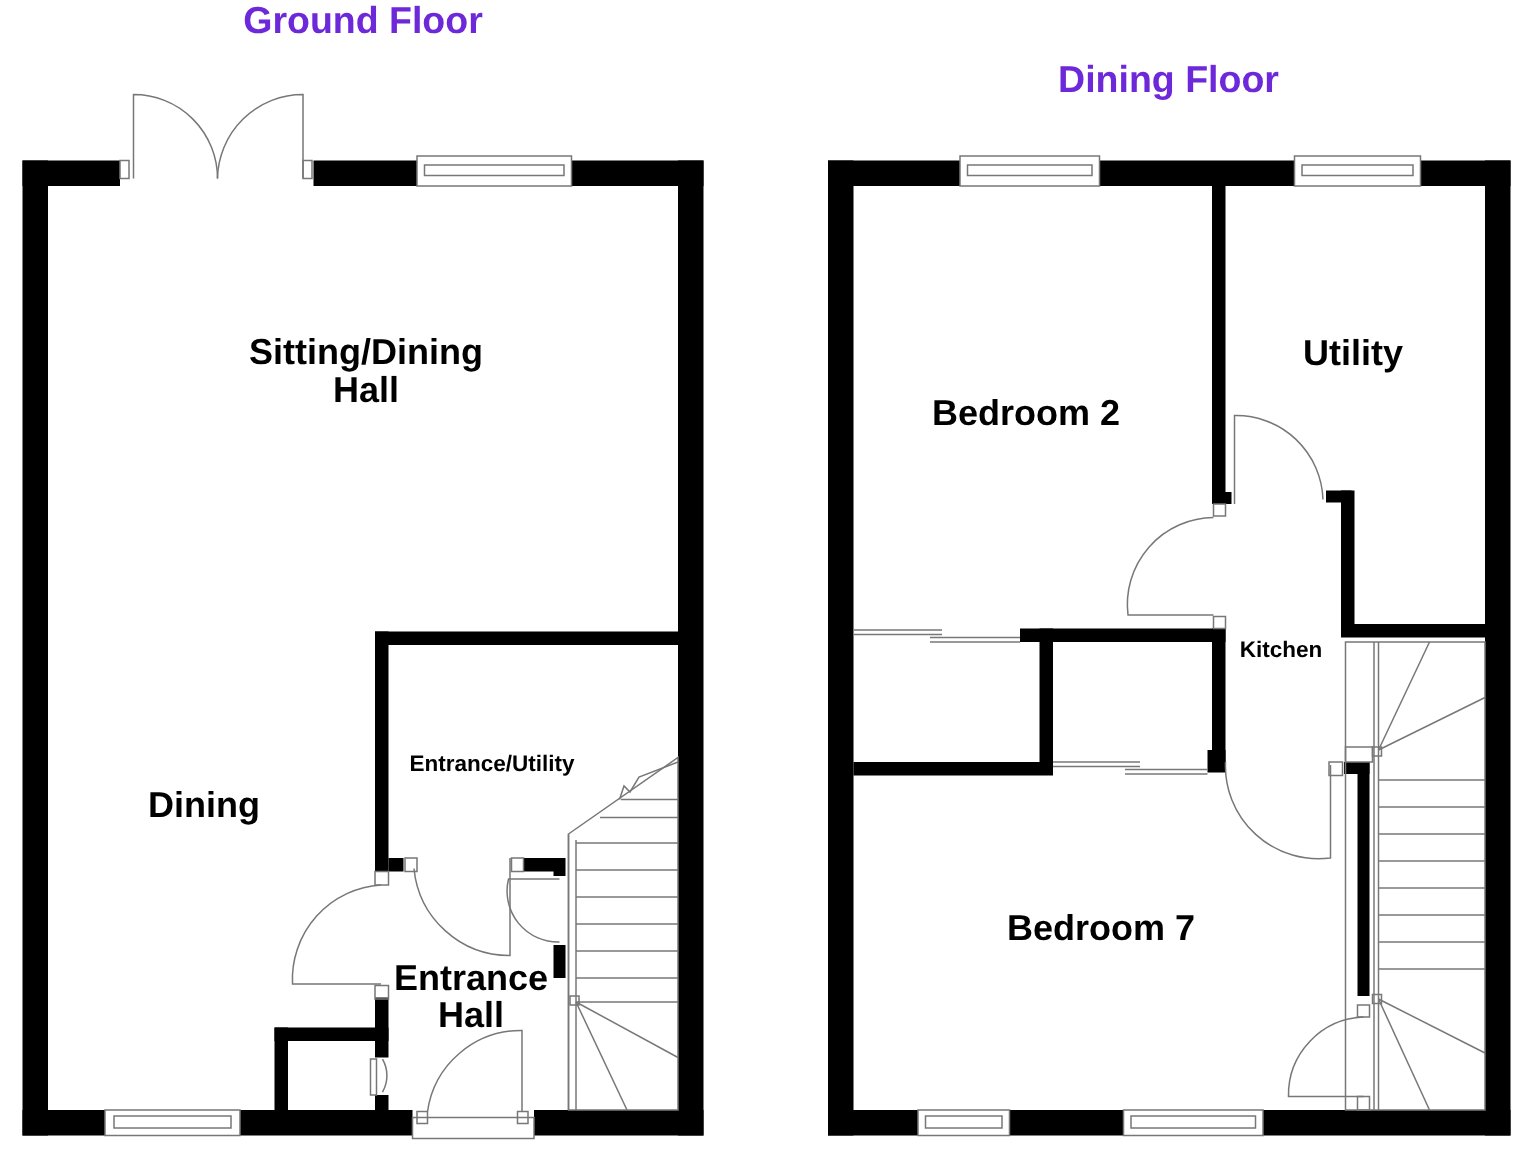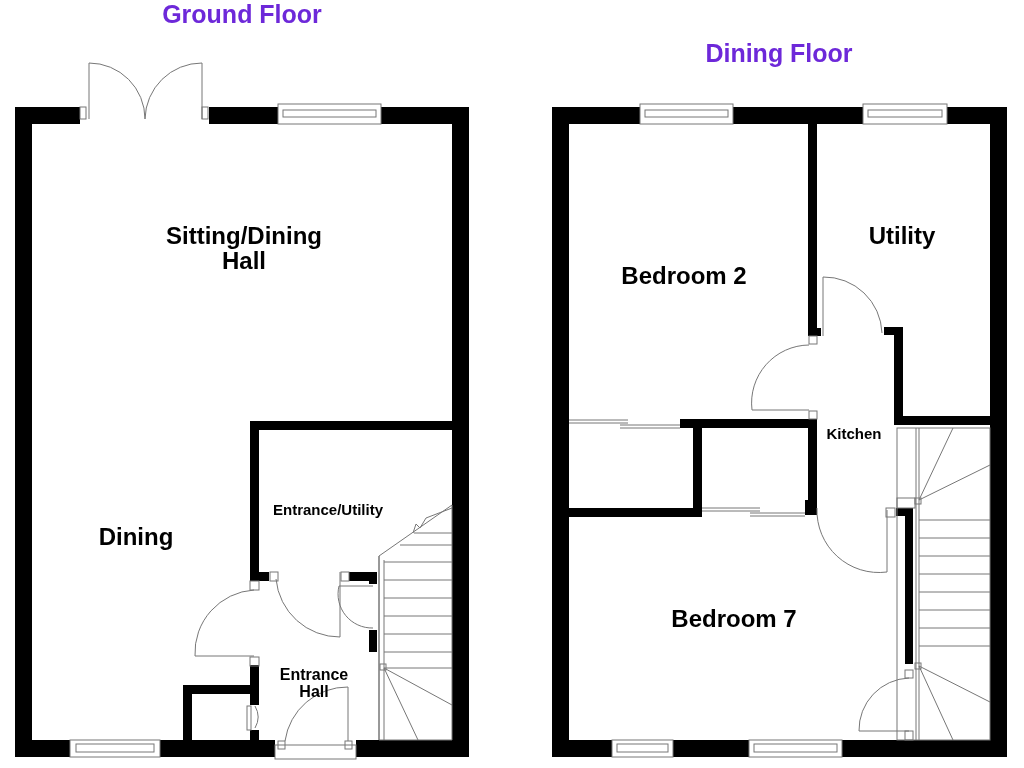--- a/index.html
+++ b/index.html
@@ -1,21 +1,21 @@
 <!DOCTYPE html>
 <html><head>
 <meta charset="utf-8">
 <style>
   html, body { margin:0; padding:0; background:#ffffff; }
   body { width:1024px; height:768px; position:relative; overflow:hidden; font-family:"Liberation Sans", sans-serif; }
   svg.plan { position:absolute; left:0; top:0; }
   .title { position:absolute; font-weight:bold; font-size:25px; color:#6d28d9; white-space:nowrap; transform:translateX(-50%); }
   .room { position:absolute; font-weight:bold; color:#000; text-align:center; line-height:1.05; white-space:nowrap; transform:translate(-50%,-50%); }
   .room.lg { font-size:24px; }
-  .room.md { font-size:16px;margin-top:19px; }
+  .room.md { font-size:24px; }
   .room.sm { font-size:15px; }
   .thin { fill:none; stroke:#777; stroke-width:1; }
   .wall { fill:#000; }
 </style>
 </head>
 <body>
 
 <svg class="plan" width="1024" height="768" viewBox="0 0 1024 768">
 
   <g>

